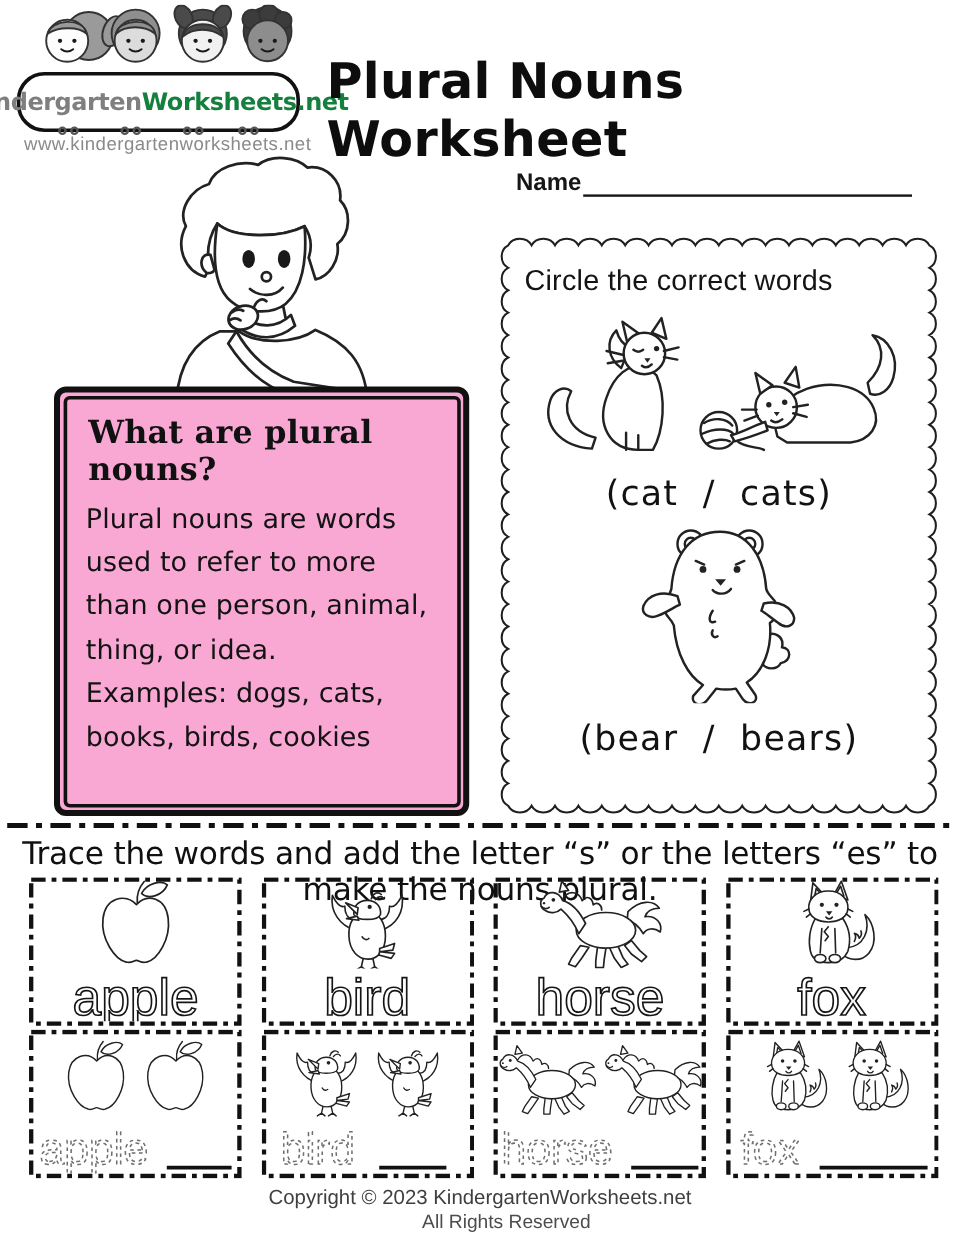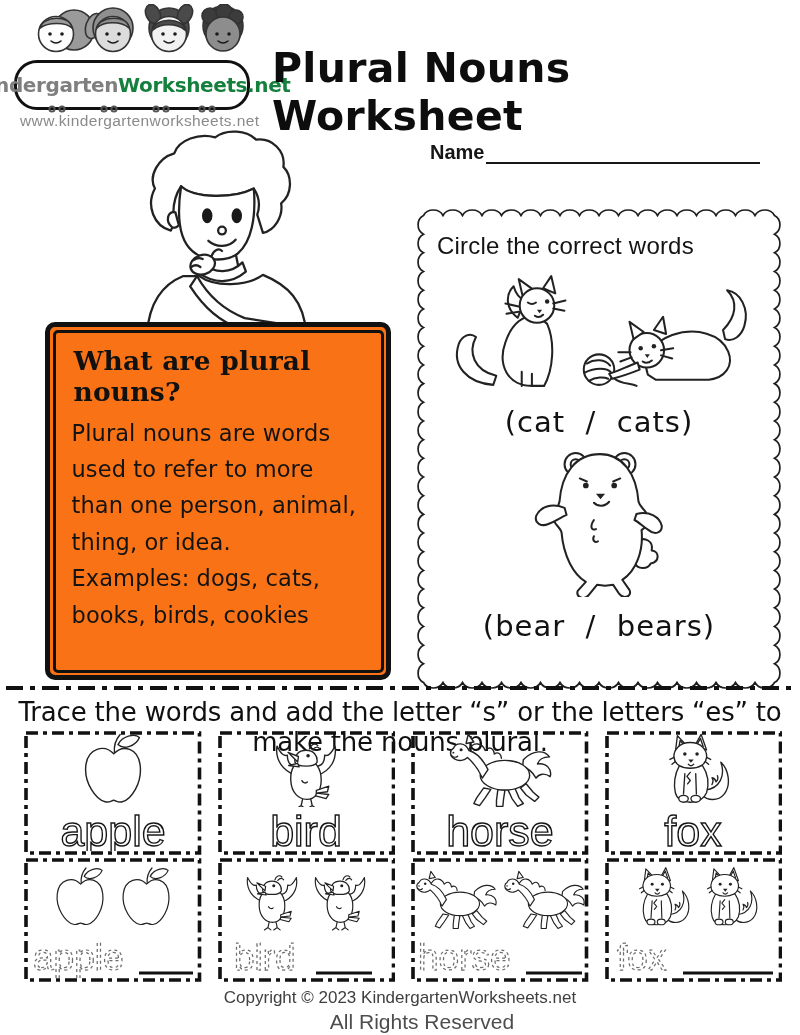--- a/index.html
+++ b/index.html
@@ -24,32 +24,32 @@
 
   
   .name-row{position:absolute;left:430px;top:132px;width:330px;display:flex;align-items:flex-end;}
   .name-label{font-family:"Liberation Sans",sans-serif;font-size:20px;font-weight:600;color:#161616;}
   .name-line{flex:1;border-bottom:2.5px solid #161616;height:30px;margin-left:2px;}
 
   
   .boy-svg{position:absolute;left:108px;top:126px;z-index:0;}
 
   
-  .scallop-box{position:absolute;left:413px;top:205px;width:372px;height:488px;}
+  .scallop-box{position:absolute;left:413px;top:194px;width:372px;height:488px;}
   .scallop-frame{position:absolute;left:0;top:0;}
   .scallop-content{position:relative;z-index:1;padding-top:24px;text-align:center;}
   .circle-instr{font-family:"Liberation Sans",sans-serif;font-size:24px;line-height:1.42;
                 text-align:left;padding-left:24px;color:#141414;letter-spacing:0.2px;}
   .cats-svg{display:block;margin:8px auto 0;}
   .bear-svg{display:block;margin:6px auto 0;}
   .choices{font-size:29px;font-weight:400;color:#121212;white-space:pre;margin-top:12px;letter-spacing:1px;}
 
   
   .def-box{position:absolute;left:45px;top:322px;width:346px;height:358px;border:5px solid #111;
-           border-radius:10px;background:#f97316;z-index:1;box-sizing:border-box;}
+           border-radius:10px;background:#f9a8d4;z-index:1;box-sizing:border-box;}
   .def-inner{position:absolute;inset:2.5px;border:3.5px solid #111;border-radius:5px;
              padding:10px 12px 0 16px;box-sizing:border-box;}
   .def-title{font-size:26.5px;font-weight:800;letter-spacing:0.2px;margin:2px 0 8px 2px;
              font-family:"DejaVu Serif","DejaVu Sans",serif;}
   .def-line{font-size:22.5px;line-height:1.62;color:#131313;letter-spacing:0.1px;}
 
   
   .divider-svg{position:absolute;left:0;top:684px;}
   .trace-instr{position:absolute;left:0;top:697px;width:100%;text-align:center;font-size:26px;
                letter-spacing:-0.2px;color:#101010;}
@@ -64,21 +64,21 @@
   .word-svg,.trace-svg{position:relative;display:block;margin-bottom:4px;}
   .outline-word{font-family:"Liberation Sans",sans-serif;font-size:43px;fill:none;stroke:#151515;stroke-width:1.4;}
   .trace-word{font-family:"Liberation Sans",sans-serif;font-size:37px;fill:none;stroke:#6f6f6f;
               stroke-width:1.25;stroke-dasharray:3 3;}
   .blank-line{stroke:#111;stroke-width:3.2;}
 
   
   .footer{position:absolute;left:0;top:988px;width:100%;text-align:center;
           font-family:"Liberation Sans",sans-serif;}
   .footer-line1{font-size:17px;color:#3f3f3f;}
-  .footer-line2{font-size:21px;color:#4d4d4d;margin-top:2px;padding-left:44px;}
+  .footer-line2{font-size:16px;color:#4d4d4d;margin-top:2px;padding-left:44px;}
 
   .ill{stroke:#222;stroke-width:2;fill:none;stroke-linecap:round;stroke-linejoin:round;}
   .illw{stroke:#222;stroke-width:2;fill:#fff;stroke-linecap:round;stroke-linejoin:round;}
 </style>
 </head>
 <body>
 
 <svg width="0" height="0" style="position:absolute">
   <defs>
     <symbol id="sym-apple" viewBox="0 0 100 112">

